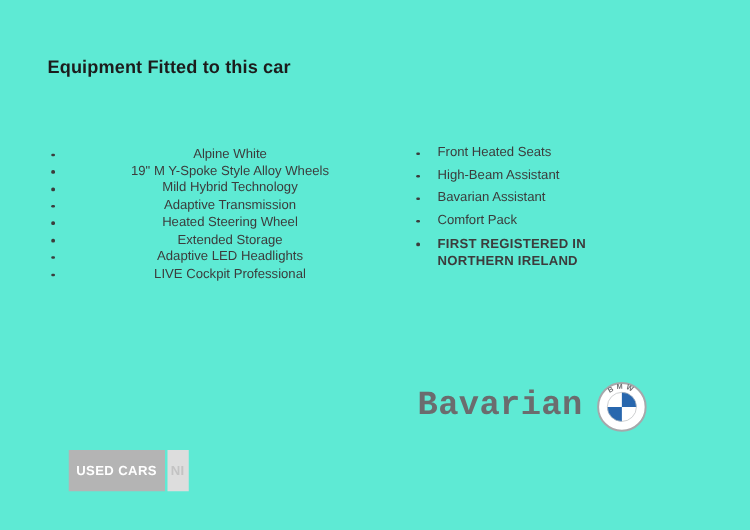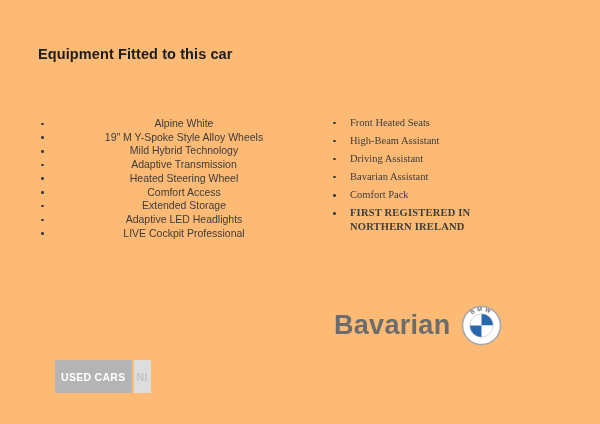--- a/index.html
+++ b/index.html
@@ -1,20 +1,20 @@
 <!DOCTYPE html>
 <html><head>
 <meta charset="utf-8">
 <style>
   html, body { margin: 0; padding: 0; background: #fff; }
   .page {
     position: relative;
     width: 600px;
     height: 424px;
-    background: #fdba74;
+    background: #5eead4;
     font-family: "Liberation Sans", sans-serif;
     overflow: hidden;
   }
   .title {
     position: absolute;
     left: 38px;
     top: 36px;
     font-size: 14.5px;
     font-weight: bold;
     color: #1c1c1c;
@@ -33,21 +33,20 @@
     padding-left: 18px;
     font-size: 10.5px;
     line-height: 13.7px;
     color: #3c3c3c;
   }
   .col-right {
     position: absolute;
     left: 332px;
     top: 116px;
     width: 200px;
-    font-family: Liberation Serif, serif;
   }
   .col-right li {
     position: relative;
     padding-left: 18px;
     font-size: 10.5px;
     line-height: 13.5px;
     margin-bottom: 4.6px;
     color: #3c3c3c;
   }
   .col-left li::before, .col-right li::before {
@@ -73,20 +72,21 @@
     height: 44px;
     display: flex;
     align-items: center;
   }
   .brand-text {
     font-size: 27px;
     font-weight: bold;
     color: #6b6c6e;
     letter-spacing: 0.3px;
     line-height: 1;
+    font-family: Liberation Mono, monospace;
   }
   .roundel { margin-left: 11px; width: 41px; height: 41px; display: block; }
   .watermark {
     position: absolute;
     left: 55px;
     top: 360px;
     display: flex;
     gap: 2px;
     height: 33px;
     font-weight: bold;
@@ -114,30 +114,28 @@
 <div class="page">
 
   <h1 class="title">Equipment Fitted to this car</h1>
 
   <ul class="col-left">
     <li>Alpine White</li>
     <li>19" M Y-Spoke Style Alloy Wheels</li>
     <li>Mild Hybrid Technology</li>
     <li>Adaptive Transmission</li>
     <li>Heated Steering Wheel</li>
-    <li>Comfort Access</li>
     <li>Extended Storage</li>
     <li>Adaptive LED Headlights</li>
     <li>LIVE Cockpit Professional</li>
   </ul>
 
   <ul class="col-right">
     <li>Front Heated Seats</li>
     <li>High-Beam Assistant</li>
-    <li>Driving Assistant</li>
     <li>Bavarian Assistant</li>
     <li>Comfort Pack</li>
     <li class="highlight">FIRST REGISTERED IN NORTHERN IRELAND</li>
   </ul>
 
   <div class="dealer-logo">
     <span class="brand-text">Bavarian</span>
     <svg class="roundel" viewBox="0 0 44 44" xmlns="http://www.w3.org/2000/svg">
       <circle cx="22" cy="22" r="20.4" fill="#ffffff" stroke="#a6a8ab" stroke-width="1.7"></circle>
       <path d="M22,22 H9.5 A12.5,12.5 0 0 1 22,9.5 Z" fill="#ffffff"></path>

